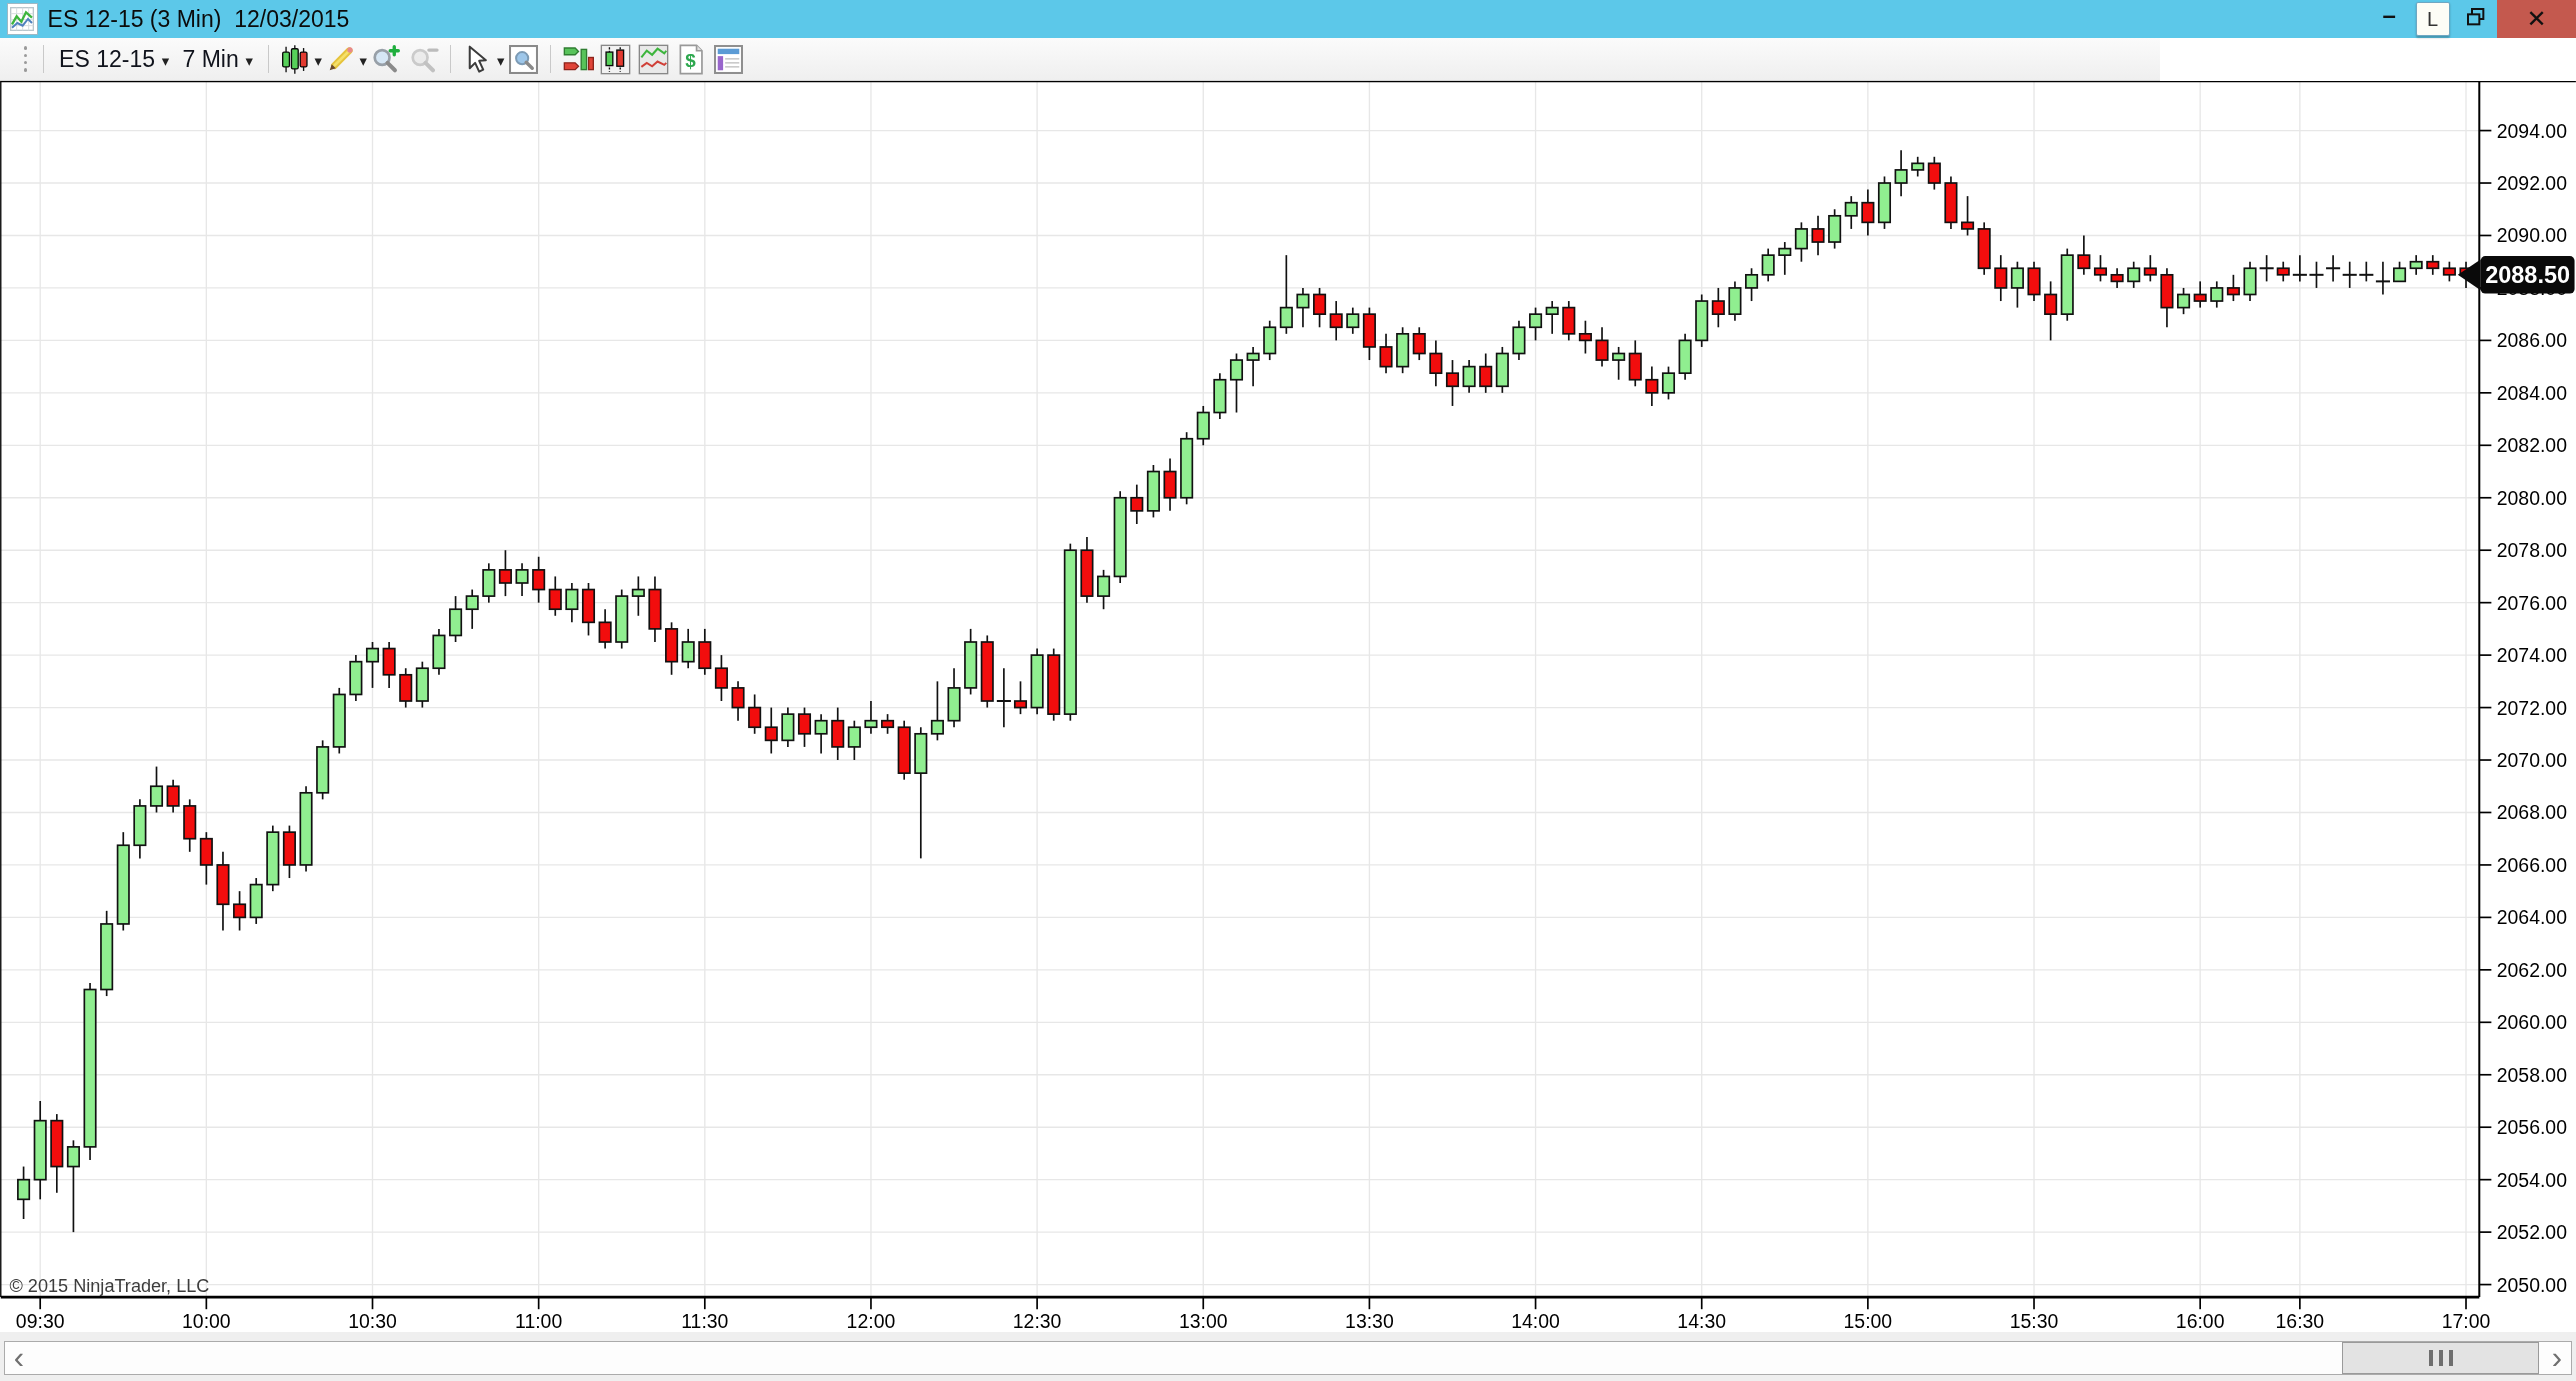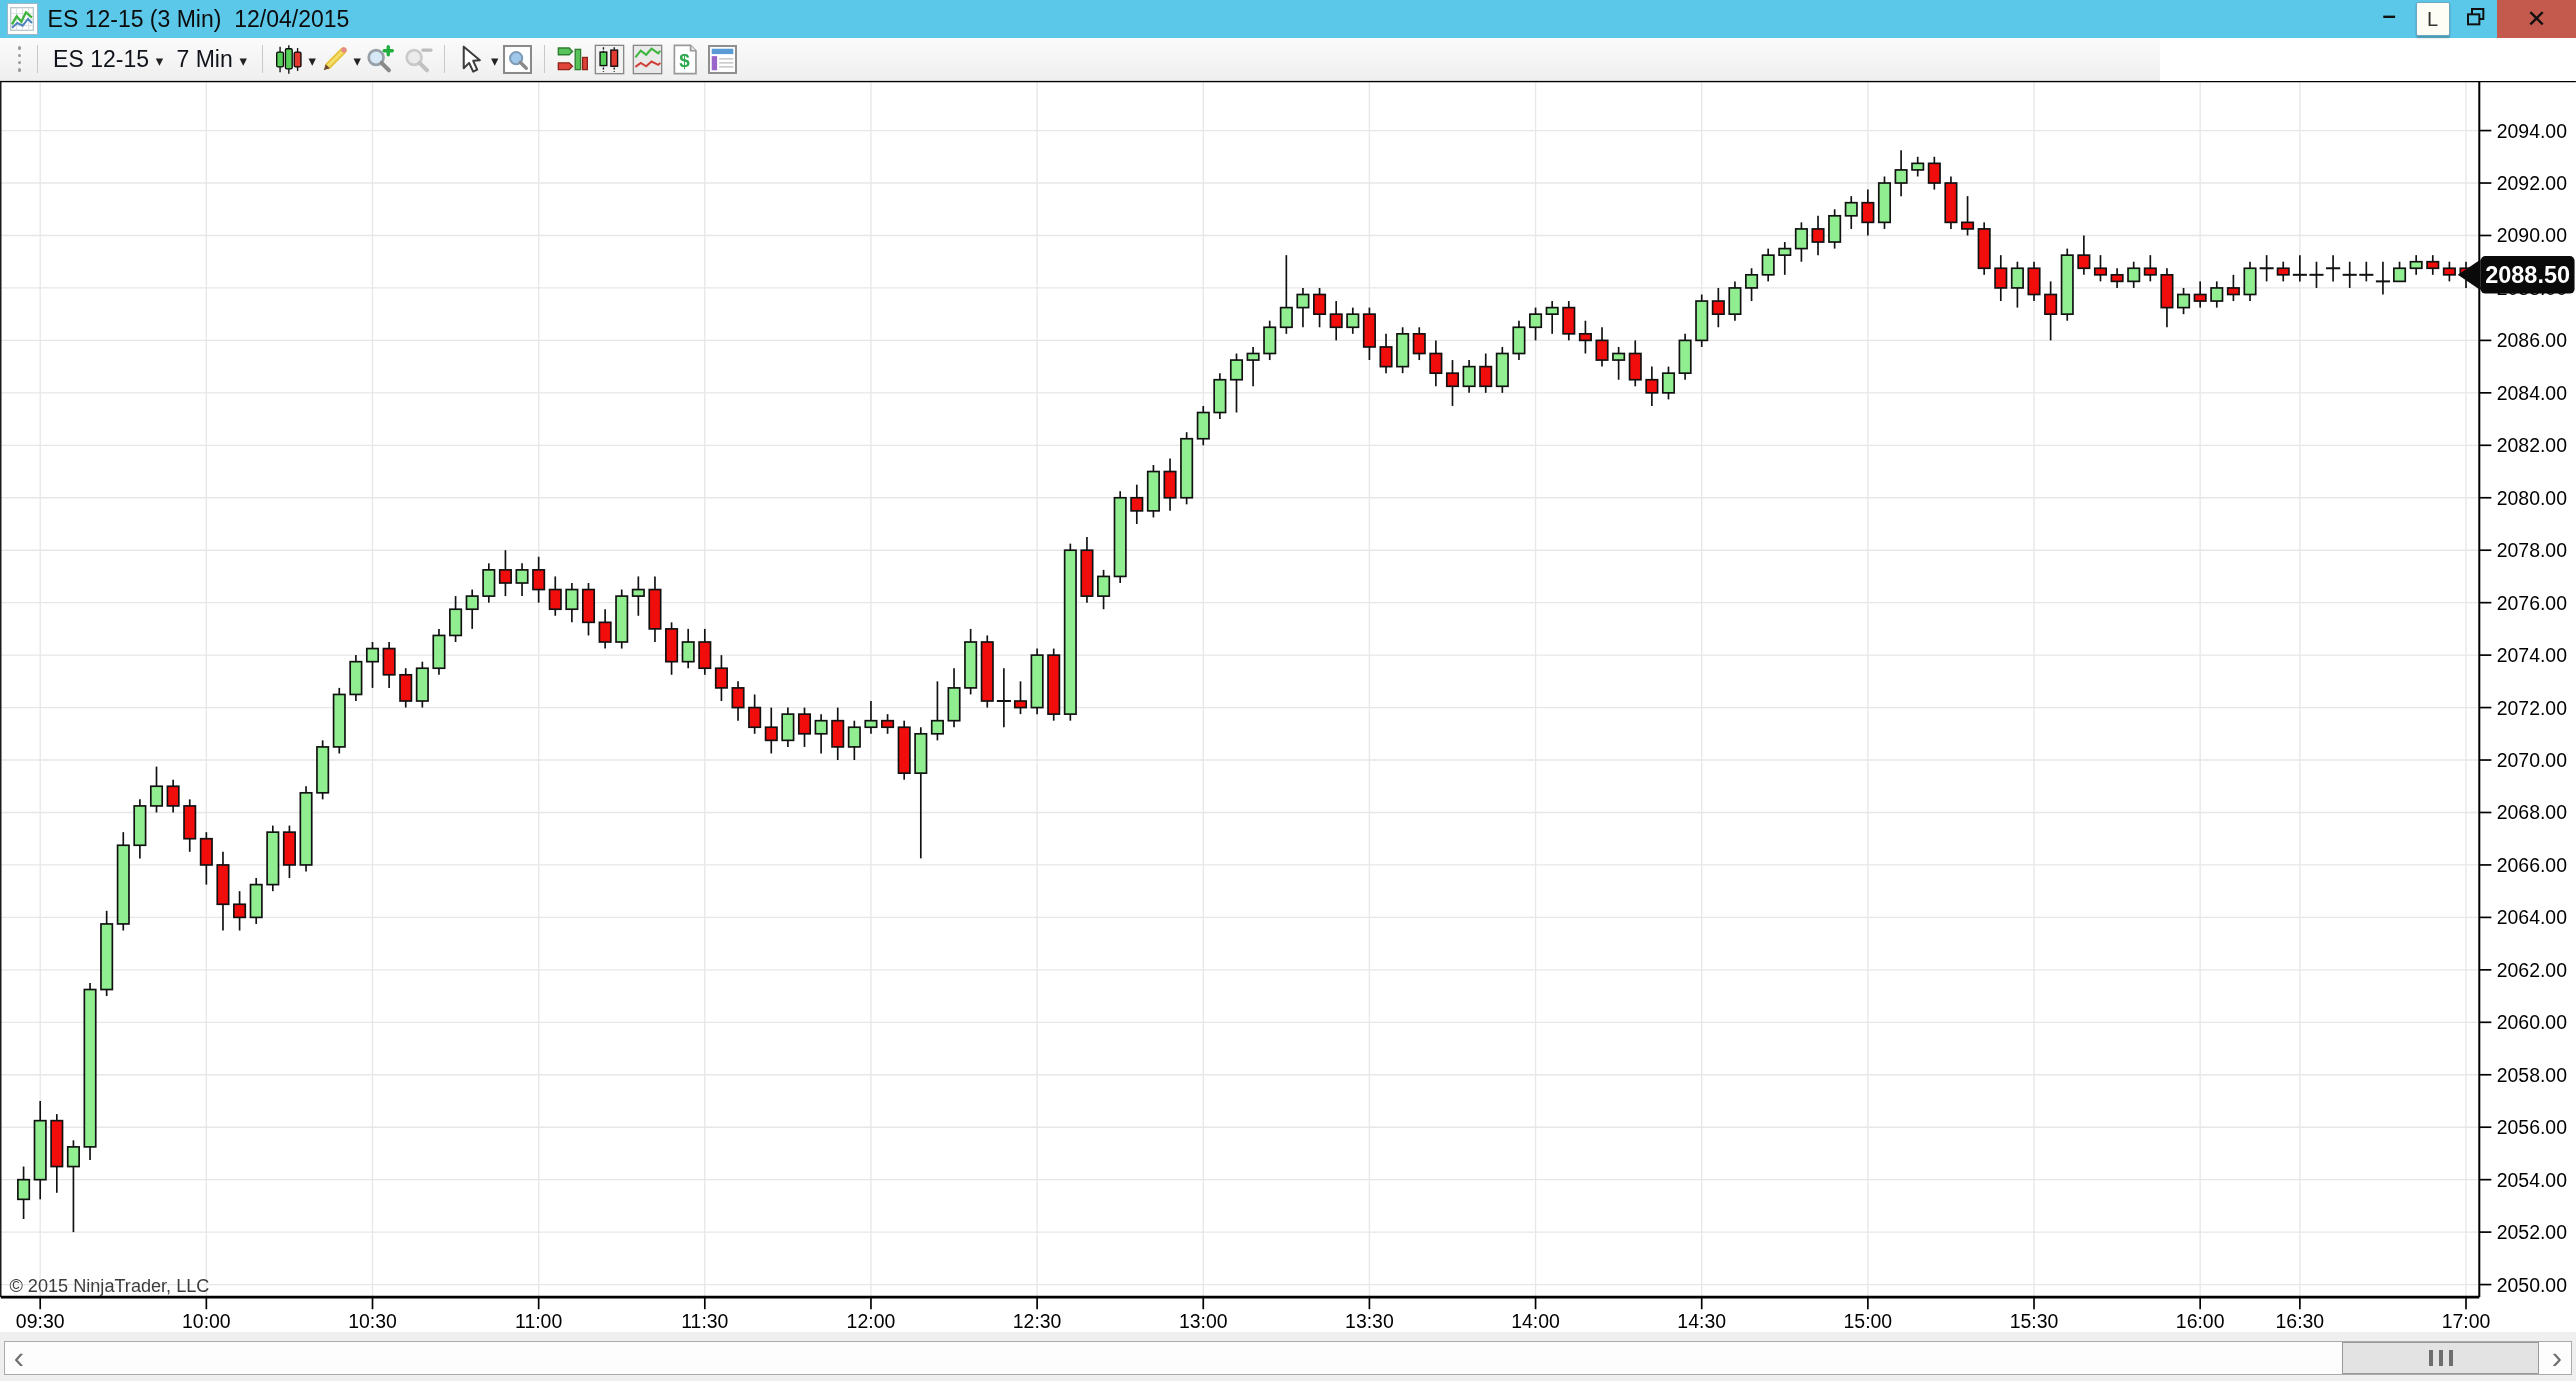--- a/index.html
+++ b/index.html
@@ -17,21 +17,21 @@
            font-size:24px;color:#111;cursor:default;}
   .btn-link{width:32px;height:32px;align-self:center;margin:0 5.4px;background:#fdfdf6;
             border:1.3px solid #6fa7c2;border-radius:2px;box-shadow:0 1.3px 2px rgba(0,0,0,.25);
             display:flex;align-items:center;justify-content:center;font-size:20px;color:#333;}
   .btn-close{width:79px;background:#C4594E;}
   .minus-glyph{font-weight:bold;transform:translateY(-4px);}
 
   
   .toolbar{position:absolute;left:0;top:38px;width:2160px;height:43px;
            background:linear-gradient(#fbfbfb,#efefef);border-bottom:1.3px solid #d5d5d5;
-           display:flex;align-items:center;padding-left:15px;box-sizing:border-box;}
+           display:flex;align-items:center;padding-left:21px;box-sizing:border-box;}
   .grip{display:flex;flex-direction:column;gap:4px;margin:0 8px 0 2.7px;}
   .grip i{width:3.4px;height:3.4px;border-radius:50%;background:#9a9a9a;}
   .tb-sep{width:1.3px;height:28px;background:#c9c9c9;margin:0 8px;}
   .tb-drop{display:flex;align-items:center;gap:6.7px;padding:0 6.7px;cursor:default;}
   .tb-label{font-size:23px;color:#10131c;}
   .tb-arrow{font-size:14.8px;color:#222;transform:translateY(1.3px);}
   .tb-btn{display:flex;align-items:center;justify-content:center;width:35px;height:35px;margin:0 1.3px;}
   .tb-btn.dim{opacity:.55;}
   .tb-btn svg{display:block;}
 
@@ -56,21 +56,21 @@
 
 <div class="titlebar">
   <span class="app-icon">
     <svg width="24" height="24" viewBox="0 0 36 36">
       <rect x="1" y="1" width="34" height="34" fill="#fff" stroke="#b9c6cc" stroke-width="2"></rect>
       <path d="M1 10 H35 M1 19 H35 M1 28 H35 M10 1 V35 M19 1 V35 M28 1 V35" stroke="#d7dde0" stroke-width="1.5"></path>
       <polyline points="3,26 10,14 17,22 24,8 33,16" fill="none" stroke="#3db53d" stroke-width="3.5"></polyline>
       <polyline points="3,31 11,24 19,28 27,18 33,24" fill="none" stroke="#4f81bd" stroke-width="3"></polyline>
     </svg>
   </span>
-  <span class="title-text">ES 12-15 (3 Min)  12/04/2015</span>
+  <span class="title-text">ES 12-15 (3 Min)  12/03/2015</span>
   <div class="win-controls">
     <div class="win-btn">
       <span class="minus-glyph">–</span>
     </div>
     <div class="btn-link">
       <span>L</span>
     </div>
     <div class="win-btn">
       <span>
         <svg width="20" height="20" viewBox="0 0 30 30">

